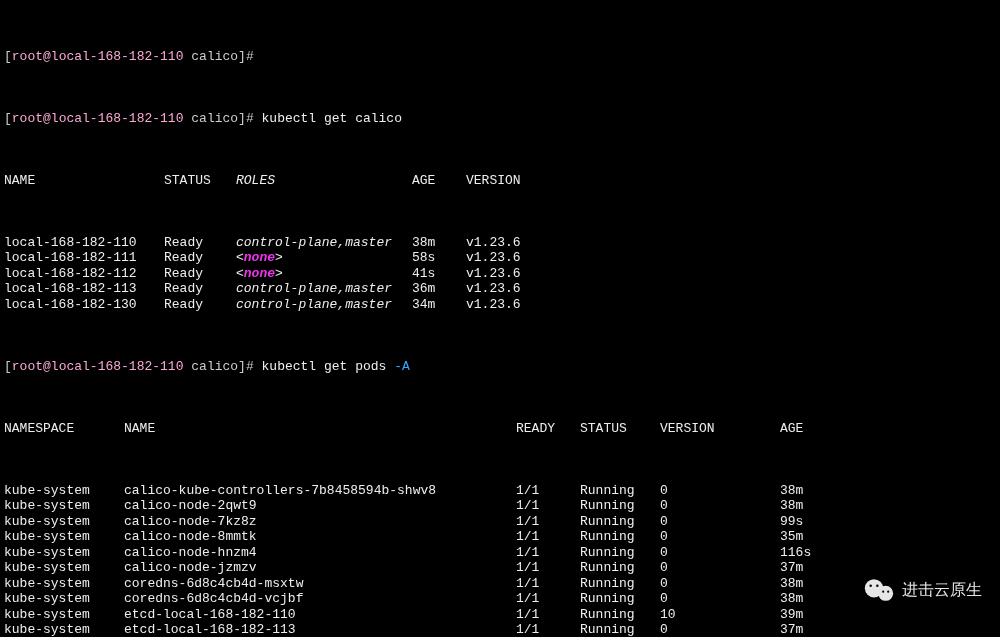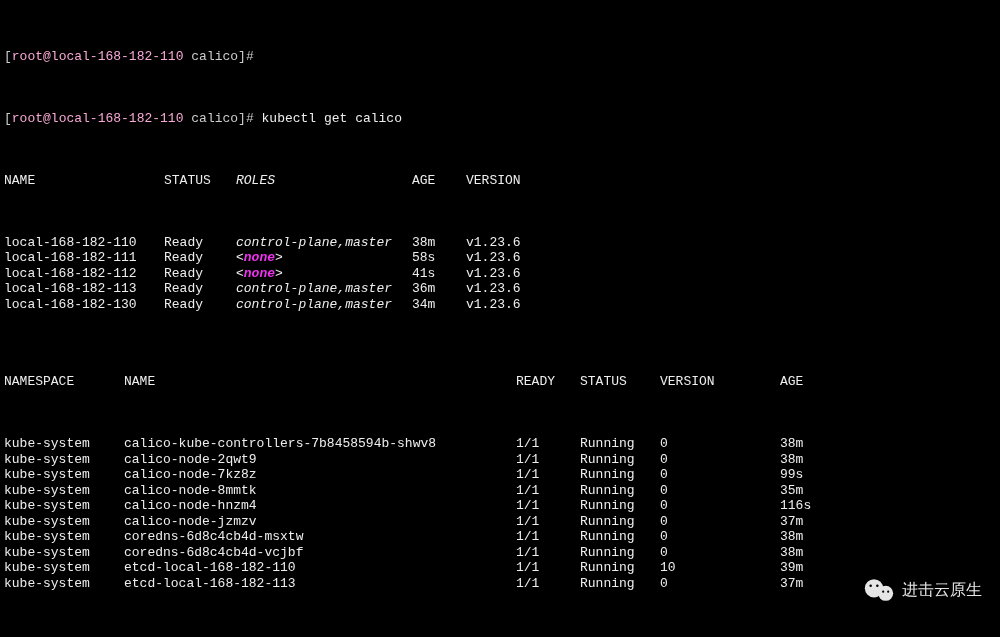--- a/index.html
+++ b/index.html
@@ -56,20 +56,21 @@
 <div class="term">
 
   <div class="row">[<span class="red">root</span><span class="red">@</span><span class="red">local-168-182-110</span> <span>calico</span>]<span>#</span></div>
 
   <div class="row">[<span class="red">root</span><span class="red">@</span><span class="red">local-168-182-110</span> <span>calico</span>]<span>#</span> <span class="white">kubectl get calico</span></div>
 
   <div class="row white"><span class="col-name">NAME</span><span class="col-status">STATUS</span><span class="col-roles">ROLES</span><span class="col-age">AGE</span><span class="col-ver">VERSION</span></div>
 
   <div id="nodes-container"><div class="row white"><span class="col-name">local-168-182-110</span><span class="col-status">Ready</span><span class="col-roles">control-plane,master</span><span class="col-age">38m</span><span class="col-ver">v1.23.6</span></div><div class="row white"><span class="col-name">local-168-182-111</span><span class="col-status">Ready</span><span class="col-roles"><span class="white">&lt;</span><span class="magenta">none</span><span class="white">&gt;</span></span><span class="col-age">58s</span><span class="col-ver">v1.23.6</span></div><div class="row white"><span class="col-name">local-168-182-112</span><span class="col-status">Ready</span><span class="col-roles"><span class="white">&lt;</span><span class="magenta">none</span><span class="white">&gt;</span></span><span class="col-age">41s</span><span class="col-ver">v1.23.6</span></div><div class="row white"><span class="col-name">local-168-182-113</span><span class="col-status">Ready</span><span class="col-roles">control-plane,master</span><span class="col-age">36m</span><span class="col-ver">v1.23.6</span></div><div class="row white"><span class="col-name">local-168-182-130</span><span class="col-status">Ready</span><span class="col-roles">control-plane,master</span><span class="col-age">34m</span><span class="col-ver">v1.23.6</span></div></div>
 
+  <div class="row">[<span class="red">root</span><span class="red">@</span><span class="red">local-168-182-110</span> <span>calico</span>]<span>#</span> <span class="white">kubectl get pods </span><span class="cyan">-A</span></div>
 
   <div class="row white"><span class="col-ns">NAMESPACE</span><span class="col-pname">NAME</span><span class="col-ready">READY</span><span class="col-pstat">STATUS</span><span class="col-rest">VERSION</span><span class="col-page">AGE</span></div>
 
   <div id="pods-container"><div class="row white"><span class="col-ns">kube-system</span><span class="col-pname">calico-kube-controllers-7b8458594b-shwv8</span><span class="col-ready">1/1</span><span class="col-pstat">Running</span><span class="col-rest">0</span><span class="col-page">38m</span></div><div class="row white"><span class="col-ns">kube-system</span><span class="col-pname">calico-node-2qwt9</span><span class="col-ready">1/1</span><span class="col-pstat">Running</span><span class="col-rest">0</span><span class="col-page">38m</span></div><div class="row white"><span class="col-ns">kube-system</span><span class="col-pname">calico-node-7kz8z</span><span class="col-ready">1/1</span><span class="col-pstat">Running</span><span class="col-rest">0</span><span class="col-page">99s</span></div><div class="row white"><span class="col-ns">kube-system</span><span class="col-pname">calico-node-8mmtk</span><span class="col-ready">1/1</span><span class="col-pstat">Running</span><span class="col-rest">0</span><span class="col-page">35m</span></div><div class="row white"><span class="col-ns">kube-system</span><span class="col-pname">calico-node-hnzm4</span><span class="col-ready">1/1</span><span class="col-pstat">Running</span><span class="col-rest">0</span><span class="col-page">116s</span></div><div class="row white"><span class="col-ns">kube-system</span><span class="col-pname">calico-node-jzmzv</span><span class="col-ready">1/1</span><span class="col-pstat">Running</span><span class="col-rest">0</span><span class="col-page">37m</span></div><div class="row white"><span class="col-ns">kube-system</span><span class="col-pname">coredns-6d8c4cb4d-msxtw</span><span class="col-ready">1/1</span><span class="col-pstat">Running</span><span class="col-rest">0</span><span class="col-page">38m</span></div><div class="row white"><span class="col-ns">kube-system</span><span class="col-pname">coredns-6d8c4cb4d-vcjbf</span><span class="col-ready">1/1</span><span class="col-pstat">Running</span><span class="col-rest">0</span><span class="col-page">38m</span></div><div class="row white"><span class="col-ns">kube-system</span><span class="col-pname">etcd-local-168-182-110</span><span class="col-ready">1/1</span><span class="col-pstat">Running</span><span class="col-rest">10</span><span class="col-page">39m</span></div><div class="row white"><span class="col-ns">kube-system</span><span class="col-pname">etcd-local-168-182-113</span><span class="col-ready">1/1</span><span class="col-pstat">Running</span><span class="col-rest">0</span><span class="col-page">37m</span></div></div>
 
   
 
 </div>
 
 <div class="watermark">

